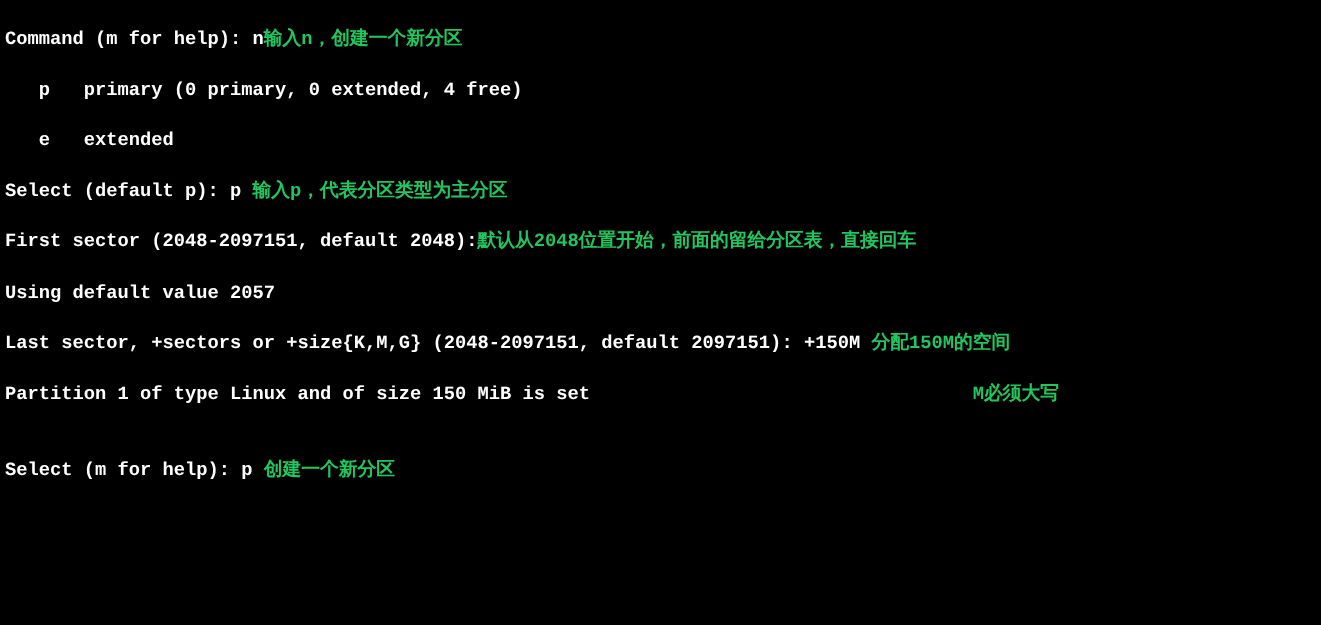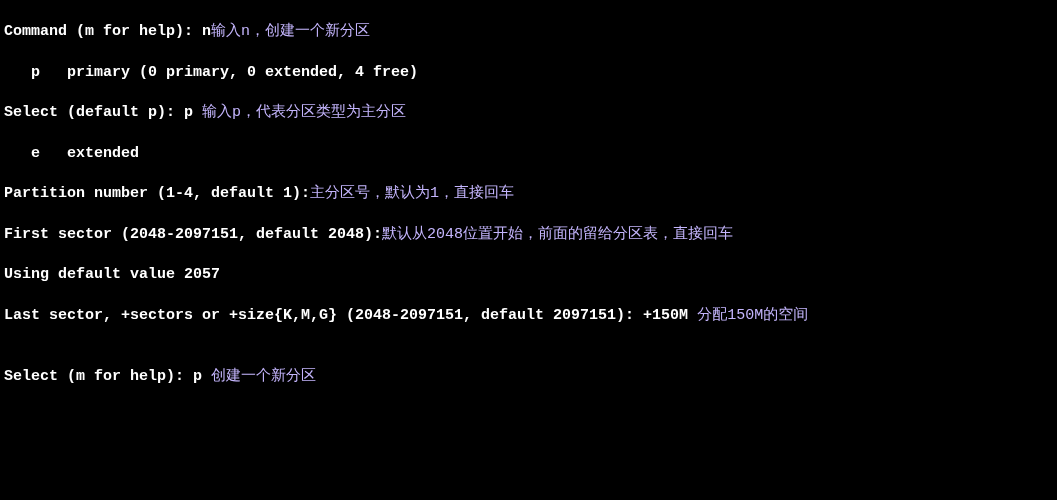--- a/index.html
+++ b/index.html
@@ -13,39 +13,39 @@
     font-weight: bold;
     width: 1057px;
     height: 500px;
     overflow: hidden;
   }
   .term {
     padding: 2px 4px;
     white-space: pre;
   }
   .ann {
-    color: #c4b5fd;
-    font-weight: normal;
+    color: #22c55e;
+    font-weight: bold;
   }
   .row {
     display: block;
   }
 </style>
 </head>
 <body>
 
 <div class="term">
 <span class="row"><span>Command (m for help): n</span><span class="ann">输入n，创建一个新分区</span></span>
 <span class="row">   p   primary (0 primary, 0 extended, 4 free)</span>
+<span class="row">   e   extended</span>
 <span class="row"><span>Select (default p): p </span><span class="ann">输入p，代表分区类型为主分区</span></span>
-<span class="row">   e   extended</span>
-<span class="row"><span>Partition number (1-4, default 1):</span><span class="ann">主分区号，默认为1，直接回车</span></span>
 <span class="row"><span>First sector (2048-2097151, default 2048):</span><span class="ann">默认从2048位置开始，前面的留给分区表，直接回车</span></span>
 <span class="row">Using default value 2057</span>
 <span class="row"><span>Last sector, +sectors or +size{K,M,G} (2048-2097151, default 2097151): +150M </span><span class="ann">分配150M的空间</span></span>
+<span class="row"><span>Partition 1 of type Linux and of size 150 MiB is set</span><span class="ann">                                  M必须大写</span></span>
 <span class="row"></span>
 <span class="row"><span>Select (m for help): p </span><span class="ann">创建一个新分区</span></span>
 <span class="row"></span>
 
 
 
 
 
 
 <span class="row"></span>

